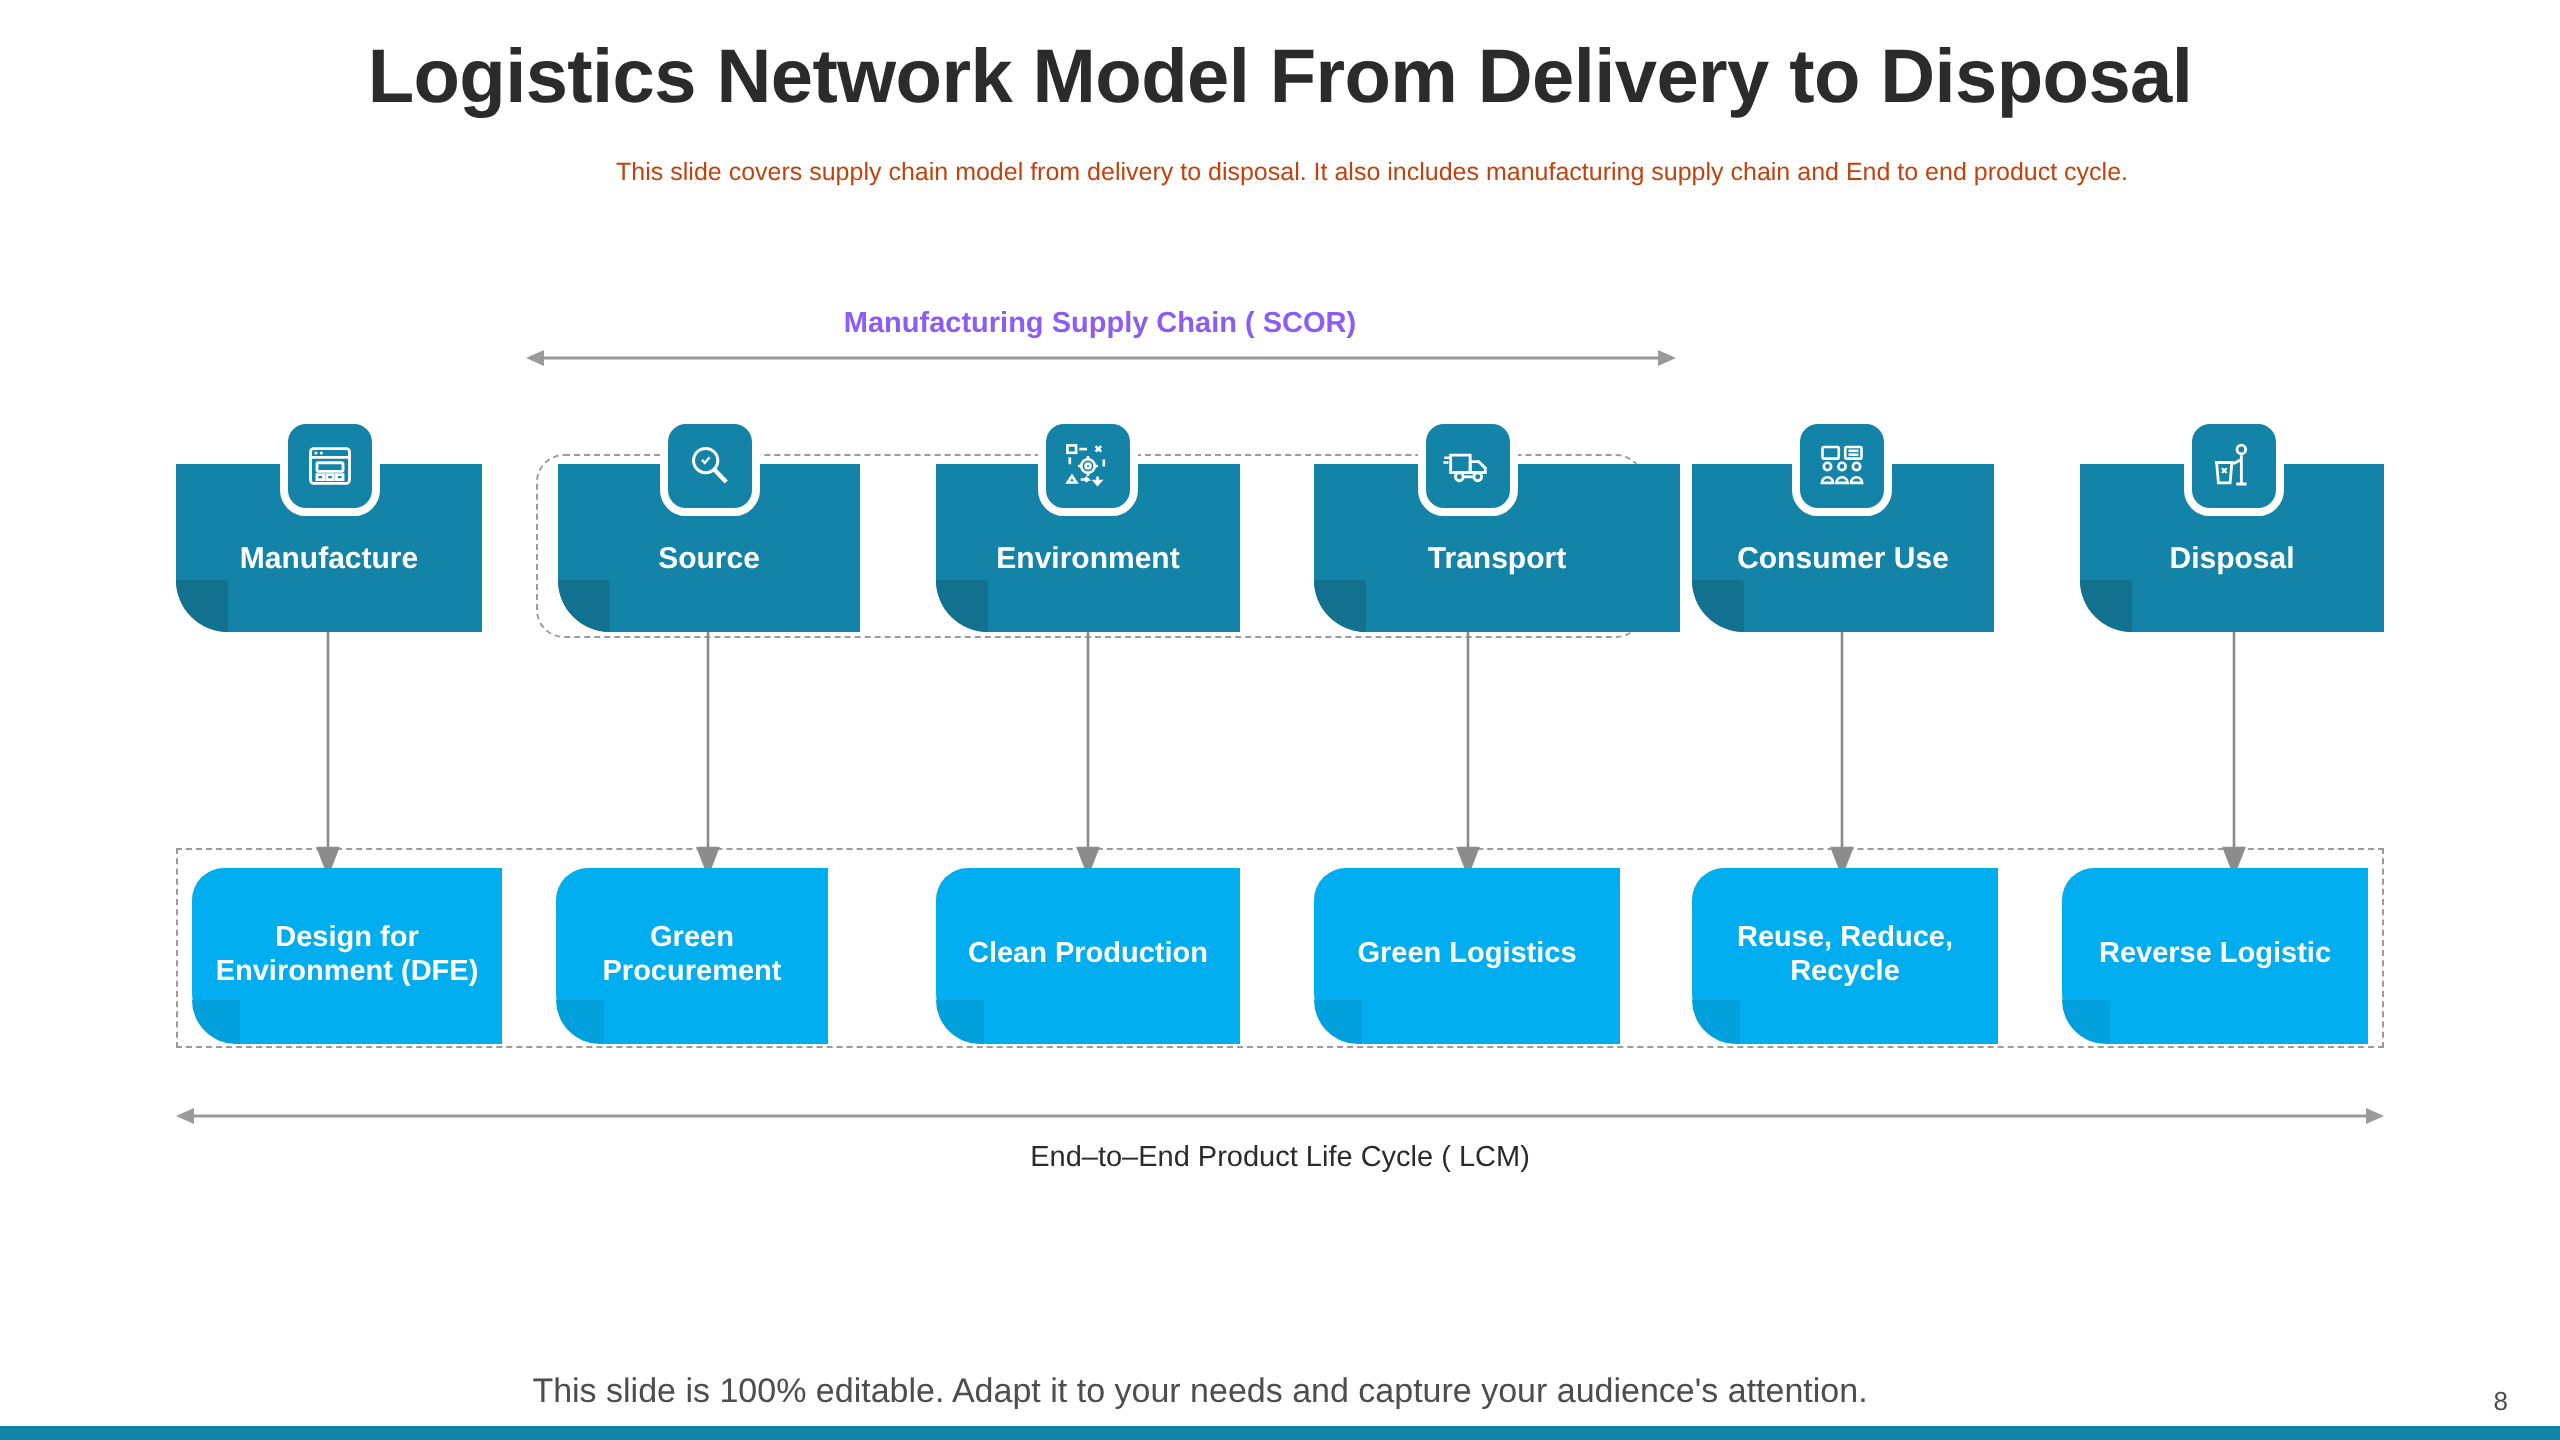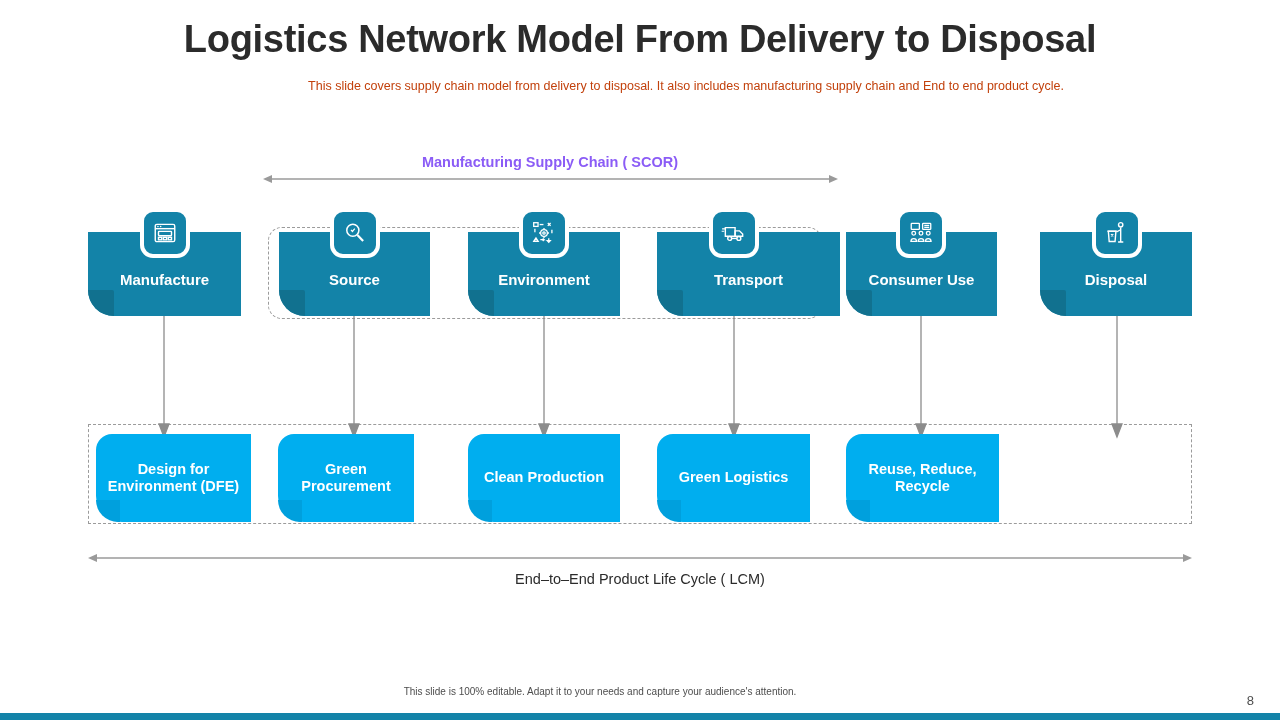--- a/index.html
+++ b/index.html
@@ -99,21 +99,21 @@
   
   .lcm-arrow { position: absolute; left: 88px; top: 551px; width: 1104px; height: 14px; }
   .lcm-label {
     position: absolute; left: 88px; top: 571px; width: 1104px;
     text-align: center; font-size: 14.5px; font-weight: normal; color: #2b2b2b;
   }
 
   
   .footer-note {
     position: absolute; left: 0; top: 686px; width: 1200px;
-    text-align: center; font-size: 10px; color: #4d4d4d;
+    text-align: center; font-size: 17px; color: #4d4d4d;
   }
   .page-num {
     position: absolute; right: 26px; top: 693px;
     font-size: 13px; color: #4d4d4d;
   }
   .footer-bar {
     position: absolute; left: 0; bottom: 0; width: 1280px; height: 7px;
     background: #1383a8;
   }
 </style>
@@ -252,20 +252,23 @@
   </div>
   <div class="node bot" style="left:468px; top:434px; width:152px;align-items:center;">
     <span class="lbl">Clean Production</span>
   </div>
   <div class="node bot" style="left:657px; top:434px; width:153px;">
     <span class="lbl">Green Logistics</span>
   </div>
   <div class="node bot" style="left:846px; top:434px; width:153px;">
     <span class="lbl">Reuse, Reduce, Recycle</span>
   </div>
+  <div class="node bot" style="left:1031px; top:434px; width:153px;">
+    <span class="lbl">Reverse Logistic</span>
+  </div>
 
   <svg class="lcm-arrow" viewBox="0 0 1104 14">
     <line x1="8" y1="7" x2="1096" y2="7" stroke="#9a9a9a" stroke-width="1.4"></line>
     <polygon points="0,7 9,3 9,11" fill="#9a9a9a"></polygon>
     <polygon points="1104,7 1095,3 1095,11" fill="#9a9a9a"></polygon>
   </svg>
   <div class="lcm-label">End–to–End Product Life Cycle ( LCM)</div>
 
   <div class="footer-note">This slide is 100% editable. Adapt it to your needs and capture your audience's attention.</div>
   <div class="page-num">8</div>

